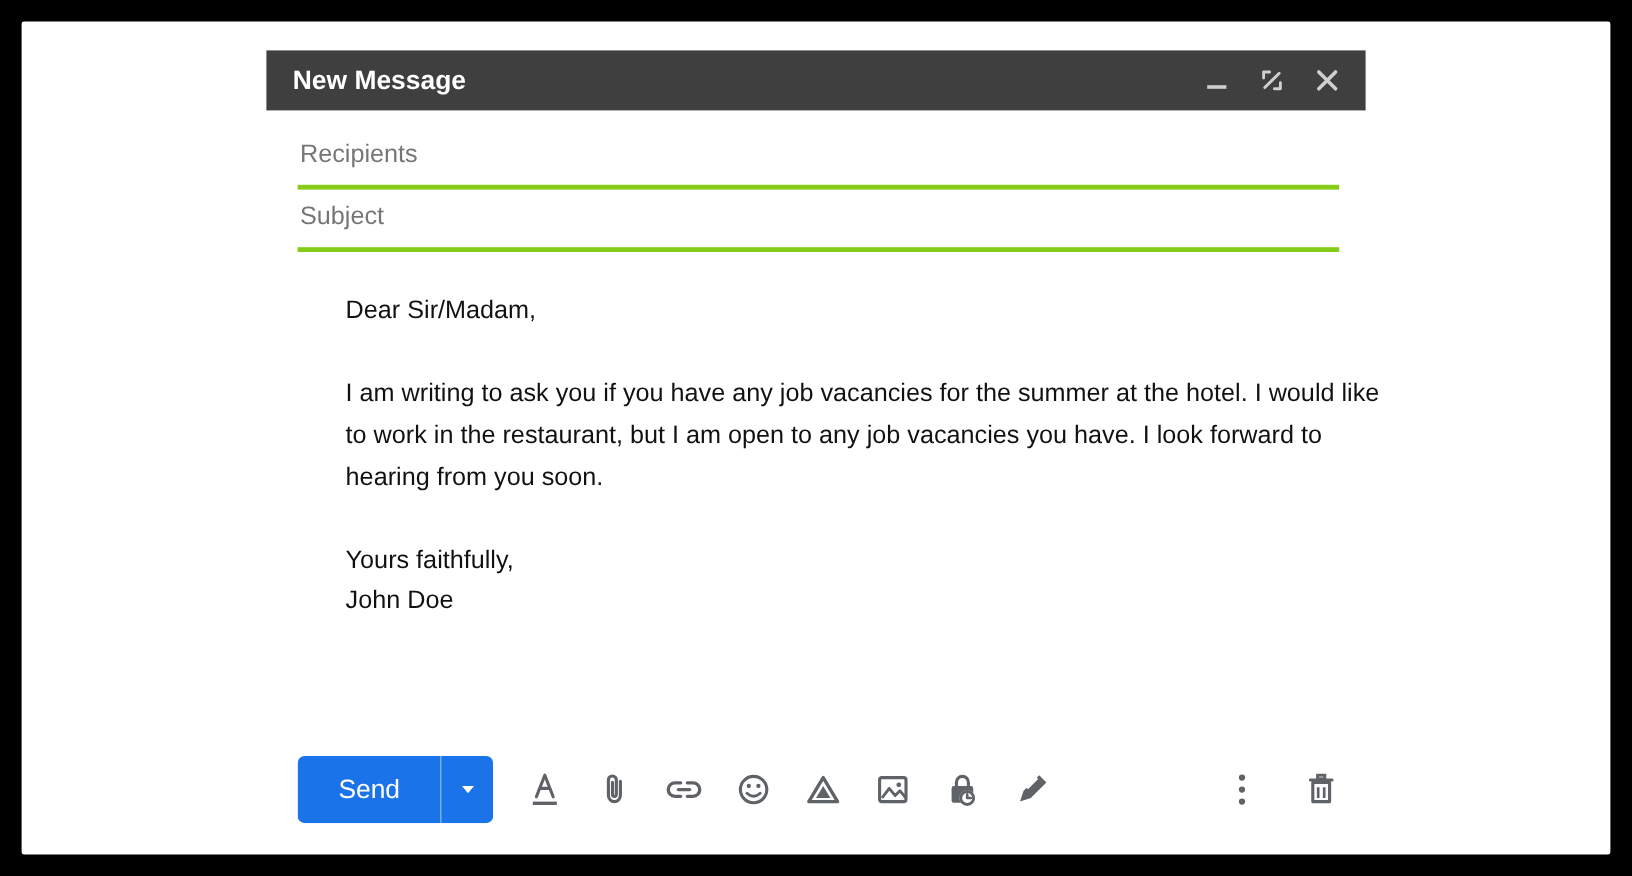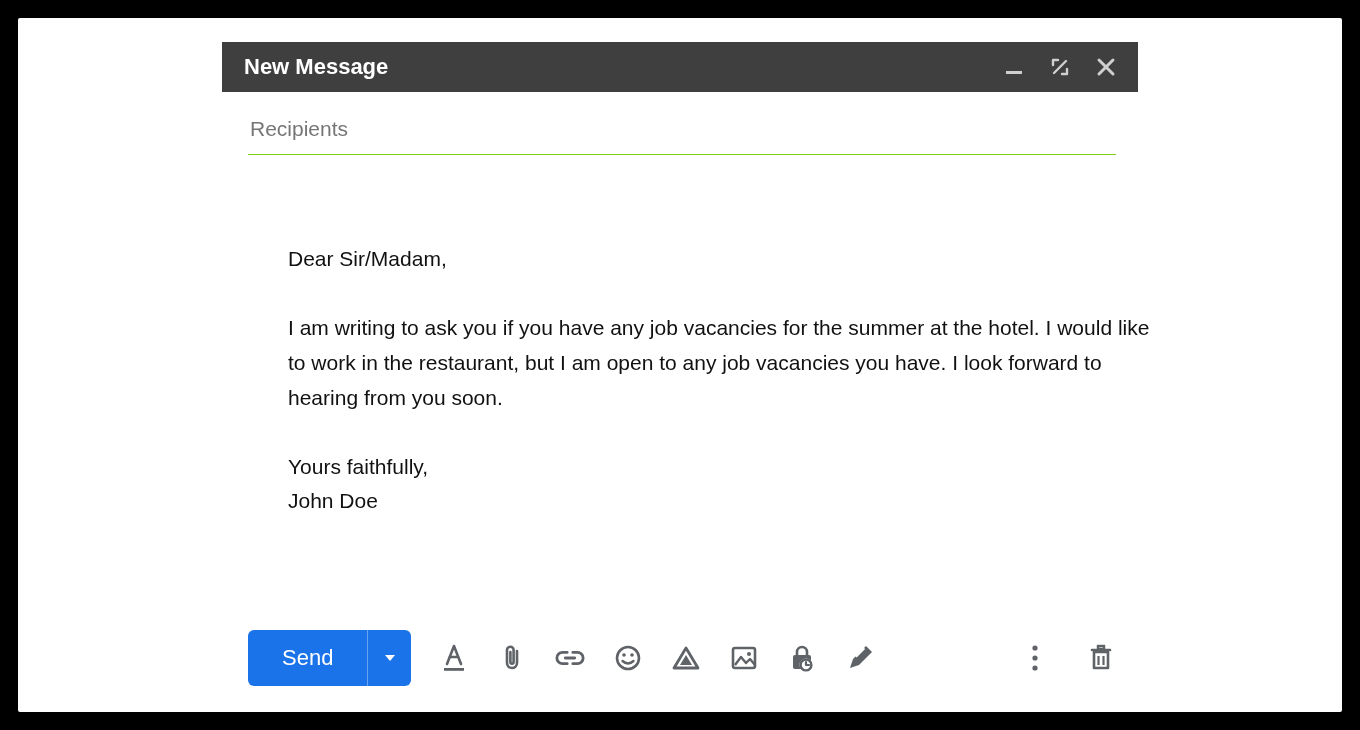--- a/index.html
+++ b/index.html
@@ -47,21 +47,21 @@
   .titlebar .win-icons svg { display:block; }
   .titlebar .win-icons .wi { cursor:pointer; }
 
   .fields {
     position: absolute;
     left: 230px;
     top: 88px;
     width: 868px;
   }
   .field {
-    border-bottom: 1px solid #84cc16;
+    border-bottom: 4px solid #84cc16;
     padding: 10px 0 12px 0;
   }
   .field input {
     border: none;
     outline: none;
     width: 100%;
     font-size: 21px;
     color: #202124;
     background: transparent;
   }
@@ -178,20 +178,23 @@
           <line x1="17" y1="3" x2="3" y2="17" stroke="#cfcfcf" stroke-width="3" stroke-linecap="round"></line>
         </svg>
       </span>
     </div>
   </div>
 
   <div class="fields">
     <div class="field">
       <input type="text" placeholder="Recipients" style="">
     </div>
+    <div class="field">
+      <input type="text" placeholder="Subject" style="">
+    </div>
   </div>
 
   <div class="body-area">Dear Sir/Madam,
 
 I am writing to ask you if you have any job vacancies for the summer at the hotel. I would like to work in the restaurant, but I am open to any job vacancies you have. I look forward to hearing from you soon.
 
 Yours faithfully,
 John Doe</div>
 
   <div class="toolbar">

